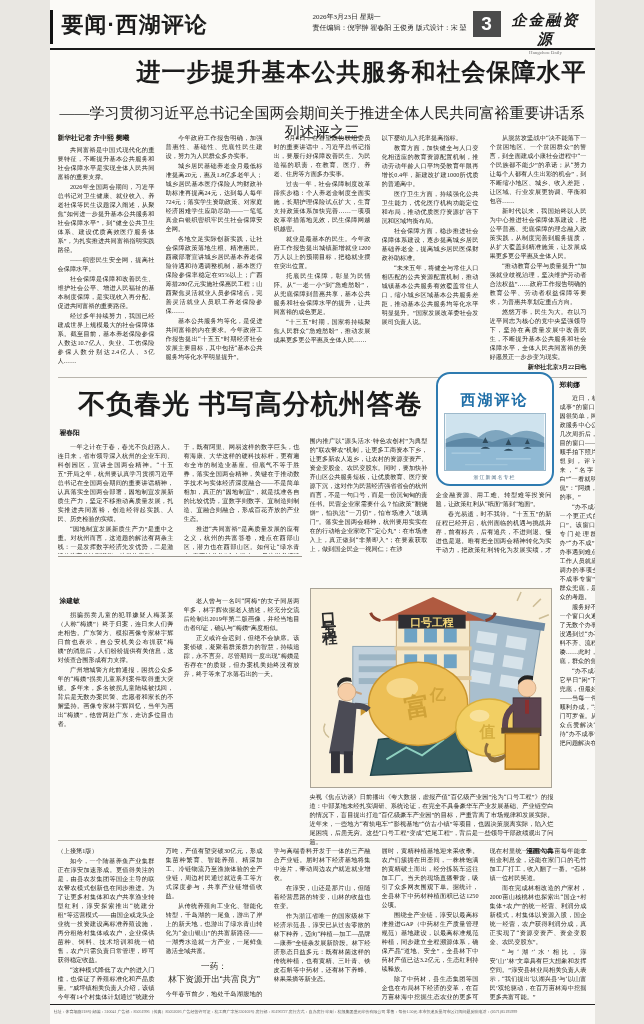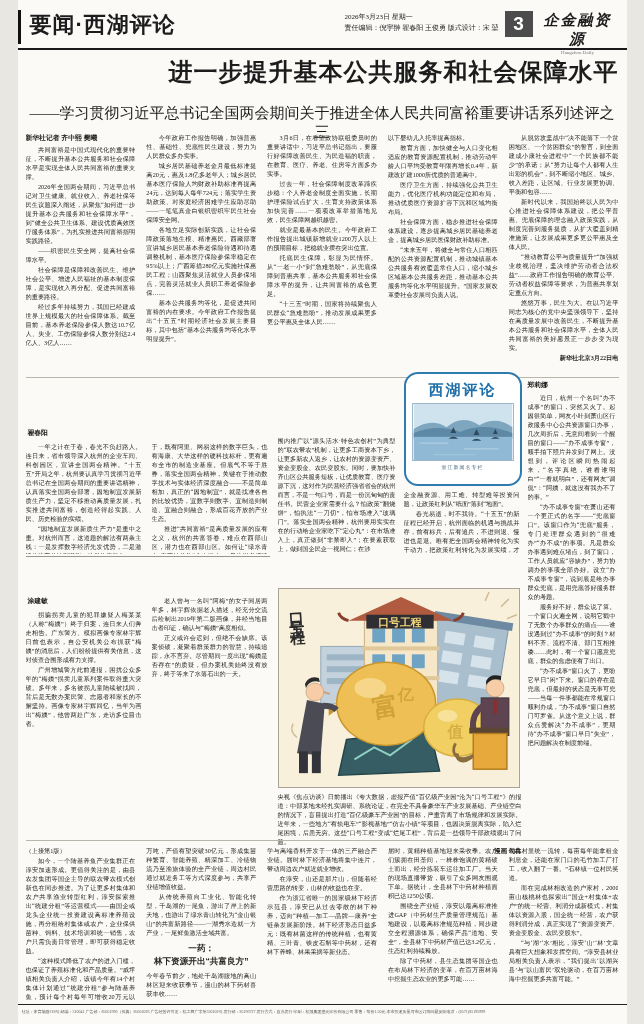--- a/index.html
+++ b/index.html
@@ -1,18 +1,18 @@
 <!DOCTYPE html>
 <html><head>
 <meta charset="utf-8">
 <style>
   * { margin:0; padding:0; box-sizing:border-box; }
   html,body { background:#e9e7e2; }
   .page {
-    position:relative; width:609px; height:1024px; margin:0 auto;
+    position:relative; width:545px; height:1024px; margin:0 auto;
     background:#fbfaf7; overflow:hidden; color:#1c1c1c;
     font-family:"Liberation Serif", serif;
   }
   .hei { font-family:"Liberation Sans", sans-serif; }
 
   
   .reg-mark { position:absolute; left:0; top:10px; width:3px; height:34px; background:#111; }
   .masthead-row { position:absolute; left:10px; right:8px; top:8px; height:38px; }
   .section-title { position:absolute; left:2px; top:2px; font-size:22px; font-weight:bold; letter-spacing:1px; }
   .head-meta { position:absolute; right:120px; top:4px; text-align:left; font-size:7px; line-height:11px; color:#222; }
@@ -43,21 +43,21 @@
   .middle { position:absolute; left:0; top:380px; width:644px; height:458px; }
   .hz-headline { position:absolute; left:12px; top:6px; width:378px; text-align:center;
                  font-size:27px; font-weight:900; letter-spacing:1px; }
   .hz-byline { position:absolute; left:10px; top:48px; }
   .hz-c1 { position:absolute; left:8px;   top:62px; width:116px; height:112px; }
   .hz-c2 { position:absolute; left:134px; top:62px; width:116px; height:112px; }
   .hz-c3 { position:absolute; left:260px; top:56px; width:118px; height:118px; }
   .hz-c4 { position:absolute; left:386px; top:110px; width:116px; height:64px; }
 
   .whpl-box { position:absolute; left:386px; top:-8px; width:118px; height:114px;
-              border:2px solid #2e7bb0; border-radius:14px; background:#fff; padding:7px 6px 4px; text-align:center; }
+              border:2px solid #2e7bb0; border-radius:14px; background:#fff; padding:17px 6px 4px; text-align:center; }
   .whpl-title { color:#1f6fa8; font-size:15px; font-weight:900; letter-spacing:2px; }
   .whpl-photo { margin-top:3px; border:1px solid #9db9cb; display:block; }
   .whpl-caption { margin-top:3px; font-size:5px; color:#4a6a80; letter-spacing:1px; }
 
   .my-rule { position:absolute; left:8px; top:176px; width:244px; border-top:1px solid #9a968e; }
   .my-headline { position:absolute; left:8px; top:183px; width:244px; text-align:center;
                  font-size:20px; font-weight:900; }
   .my-byline { position:absolute; left:10px; top:216px; }
   .my-c1 { position:absolute; left:8px;   top:230px; width:116px; height:224px; }
   .my-c2 { position:absolute; left:134px; top:216px; width:116px; height:238px; }
@@ -72,21 +72,21 @@
 
   .win-col { position:absolute; left:510px; top:0; width:88px; height:456px; }
   .win-col .bodycol { height:436px; }
   .vert-headline { position:absolute; left:598px; top:4px; width:44px; height:448px;
                    writing-mode:vertical-rl; font-size:26px; font-weight:900; letter-spacing:3px;
                    font-family:"Liberation Sans",sans-serif; }
 
   
   .bottom { position:absolute; left:8px; right:8px; top:846px; height:154px; display:flex; gap:11px; }
   .bottom .bcol { flex:1; height:154px; }
-  .bottom-subhead { font-weight:700; text-align:center; font-size:8.6px; line-height:12px;
+  .bottom-subhead { font-weight:400; text-align:center; font-size:8.6px; line-height:12px;
                     margin:5px 0 4px; font-family:"Liberation Sans",sans-serif; }
 
   
   .footer-rule { position:absolute; left:0; right:0; top:1004px; height:1px; background:#222; }
   .page-footer { position:absolute; left:4px; right:4px; top:1009px; font-size:4px; color:#555;
                  white-space:nowrap; overflow:hidden; letter-spacing:0; }
 </style>
 </head>
 <body>
 
@@ -155,20 +155,21 @@
           <p>悠悠万事，民生为大。在以习近平同志为核心的党中央坚强领导下，坚持在高质量发展中改善民生，不断提升基本公共服务和社会保障水平，全体人民共同富裕的美好愿景正一步步变为现实。</p>
           <p>新华社北京3月22日电</p>
         </div>
       </div>
   </div>
 
   <div class="hrule" style="top:377px;"></div>
 
   <div class="middle">
 
+    <h2 class="hz-headline hei">不负春光 书写高分杭州答卷</h2>
     <div class="hz-byline byline hei">翟春阳</div>
     <div class="bodycol hz-c1">
         <div>
           <p>一年之计在于春，春光不负赶路人。连日来，省市领导深入杭州的企业车间、科创园区，宣讲全国两会精神。“十五五”开局之年，杭州要认真学习贯彻习近平总书记在全国两会期间的重要讲话精神，认真落实全国两会部署，因地制宜发展新质生产力，坚定不移推动高质量发展，扎实推进共同富裕，创造经得起实践、人民、历史检验的实绩。</p>
           <p>“因地制宜发展新质生产力”是重中之重。对杭州而言，这道题的解法有两条主线：一是发挥数字经济先发优势，二是激活传统产业转型潜能。杭州的底气在</p>
         </div>
       </div>
     <div class="bodycol hz-c2 cont">
         <div>
           <p>于，既有阿里、网易这样的数字巨头，也有海康、大华这样的硬科技标杆，更有遍布全市的制造业基座。但底气不等于胜券，落实全国两会精神，关键在于推动数字技术与实体经济深度融合——不是简单相加，真正的“因地制宜”，就是找准各自的比较优势，宜数字则数字、宜制造则制造、宜融合则融合，形成百花齐放的产业生态。</p>

